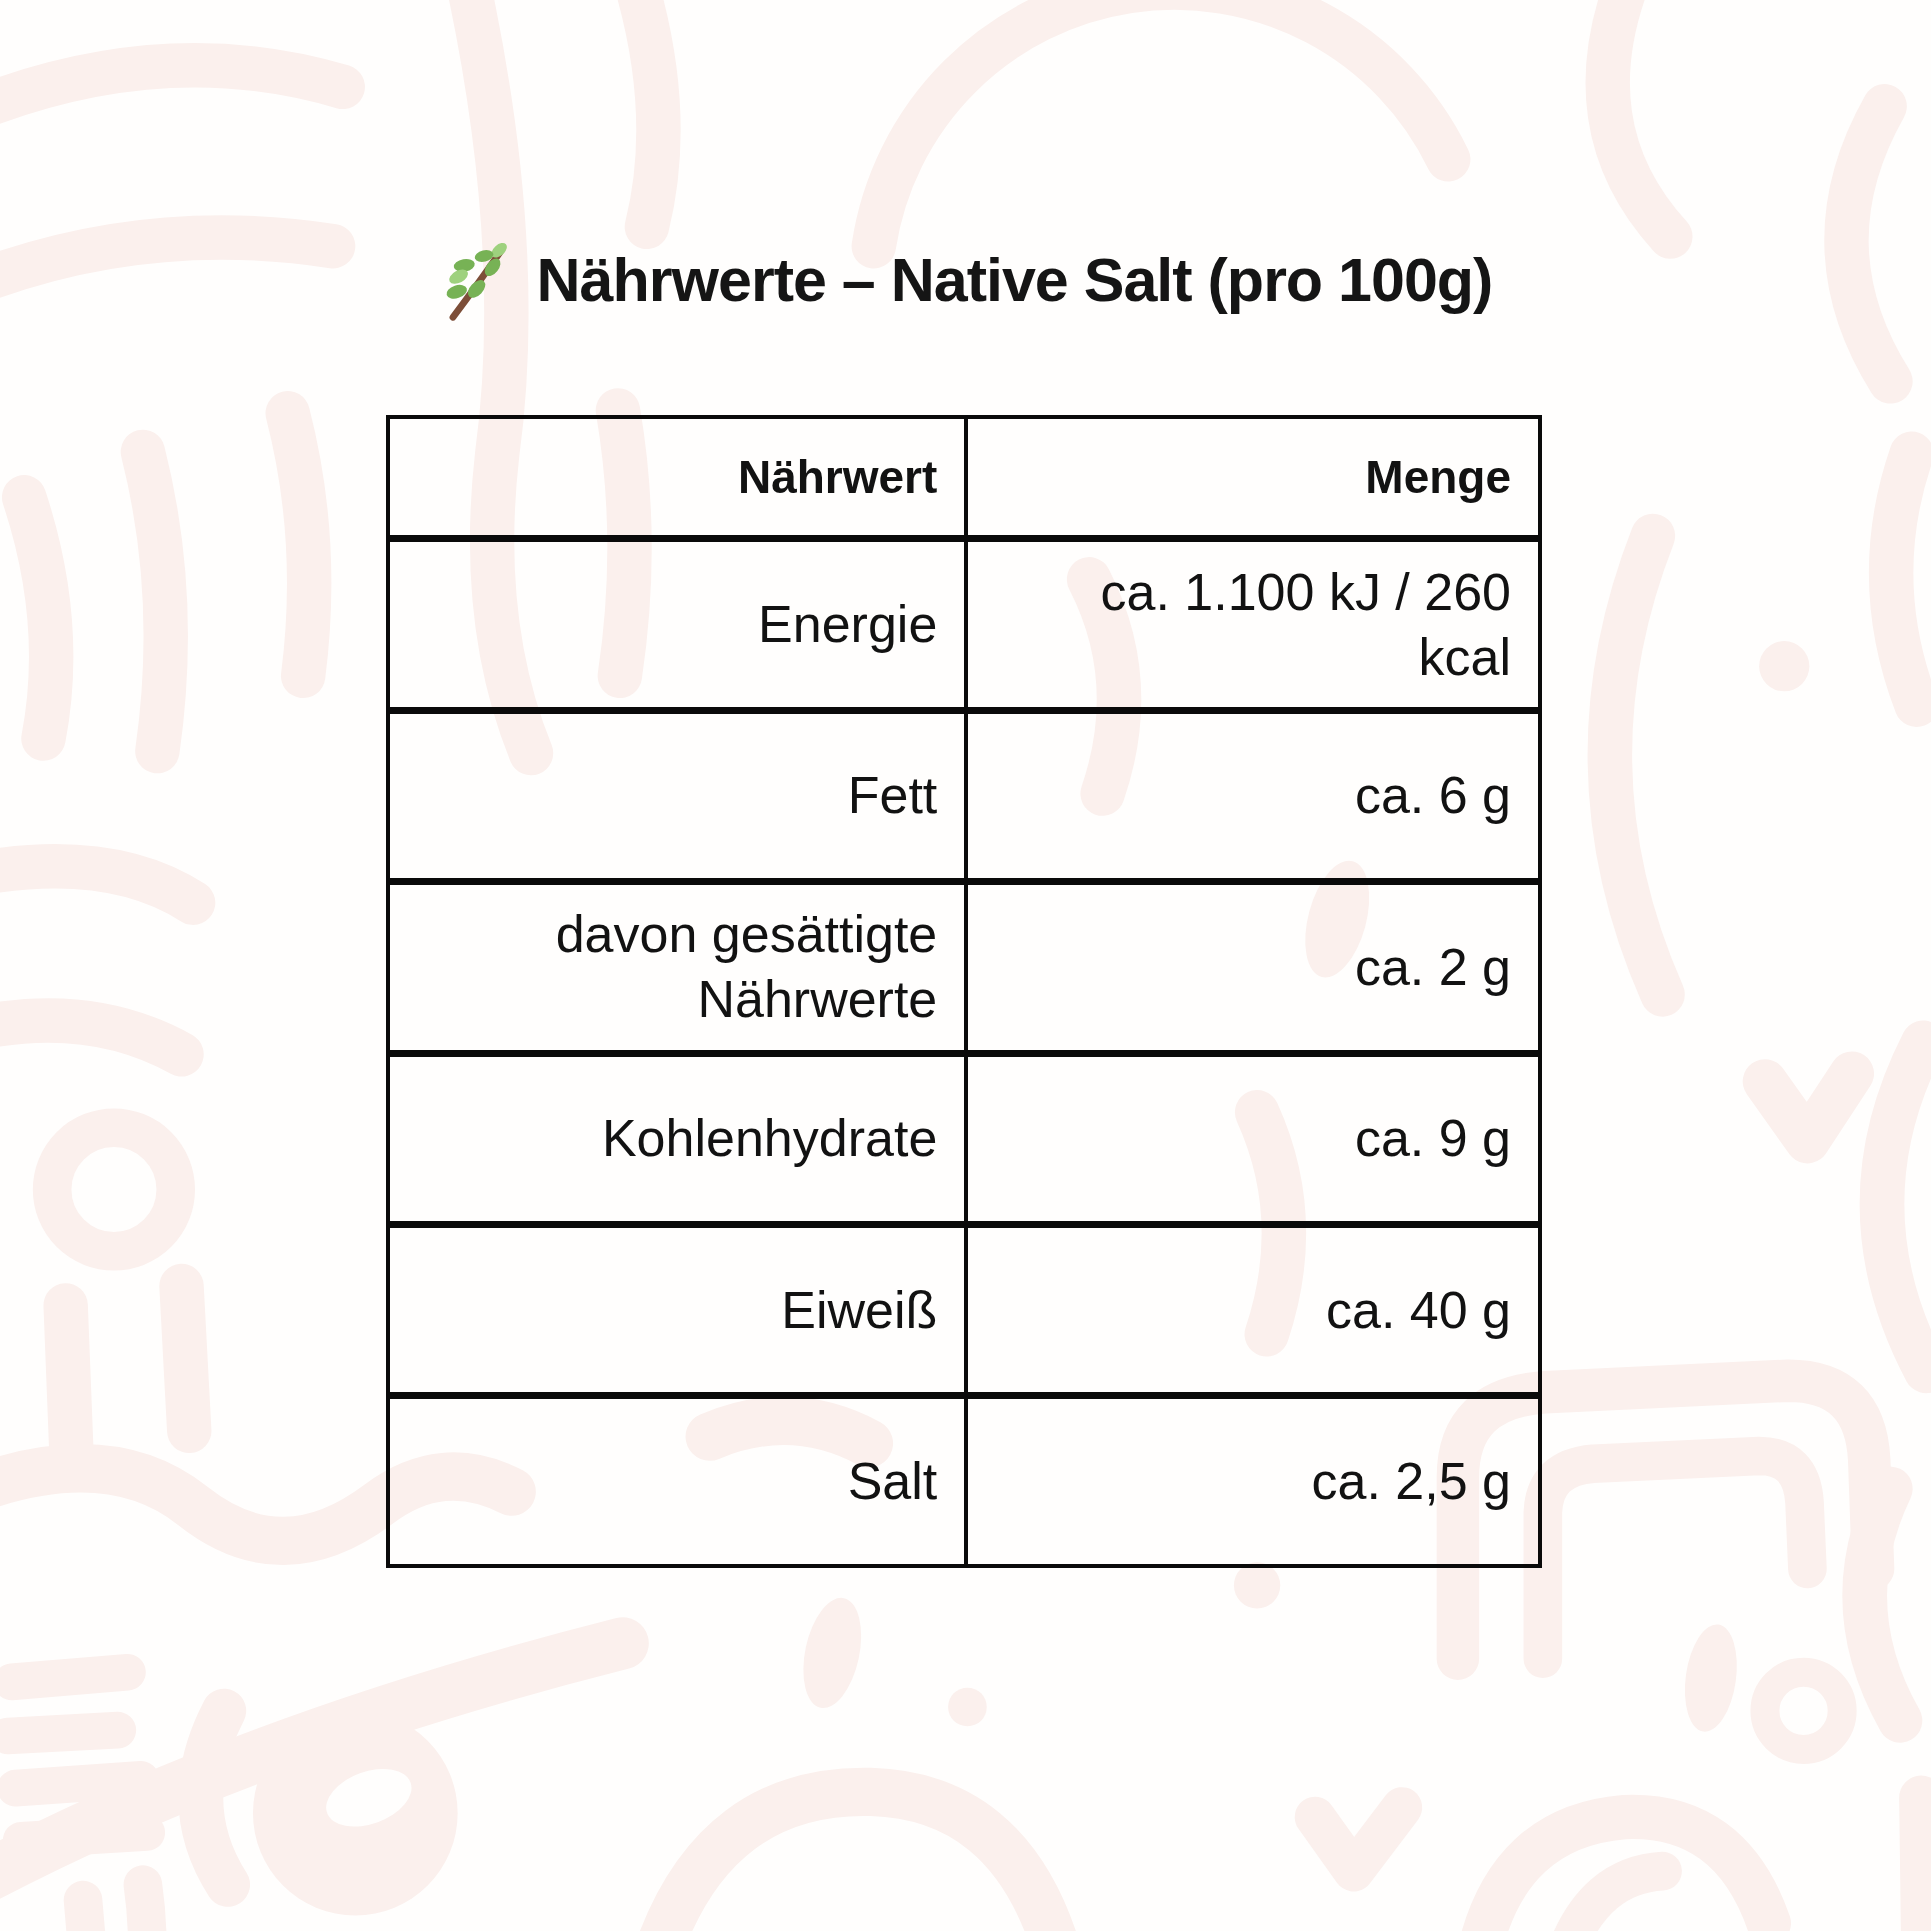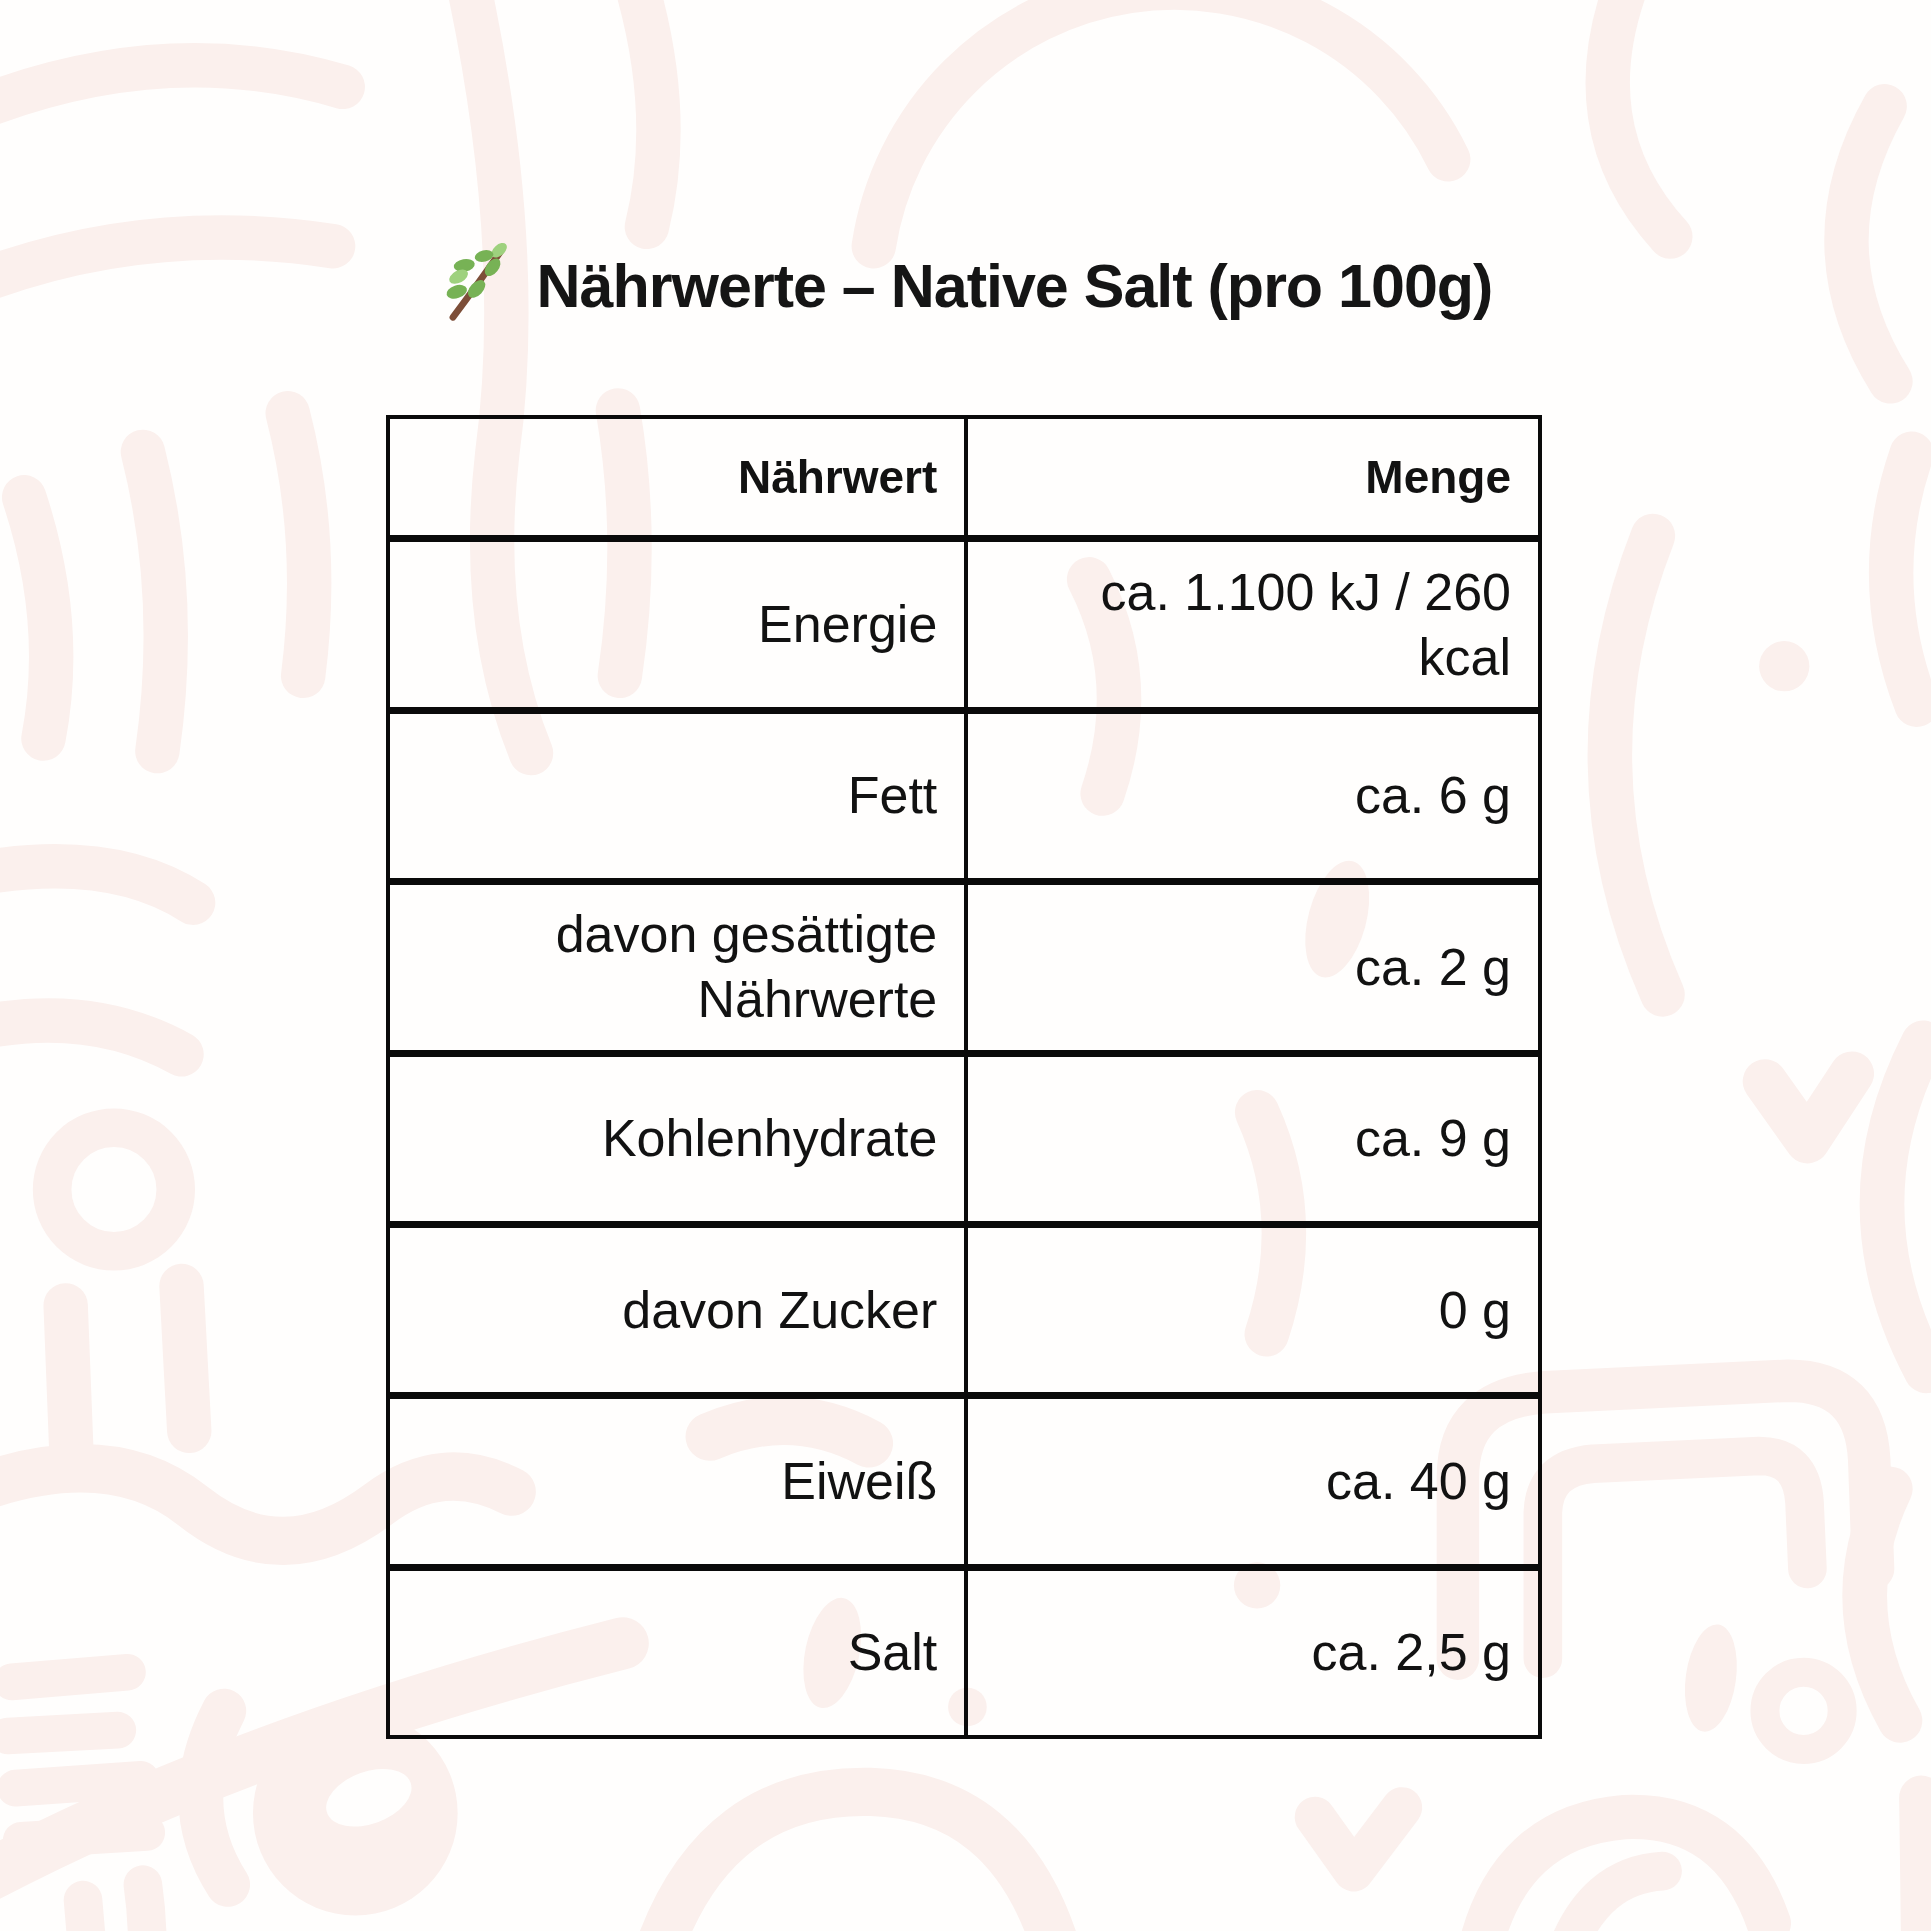--- a/index.html
+++ b/index.html
@@ -14,21 +14,21 @@
   .bg{
     position:absolute; inset:0; width:1931px; height:1931px;
     z-index:0;
   }
   .bg path, .bg circle.ring{ fill:none; stroke:#fbf0ed; stroke-linecap:round; stroke-linejoin:round; }
   .bg .fill{ fill:#fbf0ed; stroke:none; }
   .bg .hole{ fill:#fffefd; stroke:none; }
 
   .title-row{
     position:absolute; top:238px; left:0; width:1931px;
-    display:flex; justify-content:center; align-items:flex-end; gap:21px;
+    display:flex; justify-content:center; align-items:center; gap:21px;
     z-index:2;
   }
   .title-row h1{
     margin:0;
     font-size:61px; font-weight:700; letter-spacing:-1px;
     color:#151515; white-space:nowrap;
   }
   .herb{ width:77px; height:83px; flex:0 0 auto; transform:translateY(1.9px); }
 
   table.nutri{
@@ -152,24 +152,20 @@
     </tr>
     <tr>
       <td>davon gesättigte Nährwerte</td>
       <td>ca. 2 g</td>
     </tr>
     <tr>
       <td>Kohlenhydrate</td>
       <td>ca. 9 g</td>
     </tr>
     <tr>
-      <td>davon Zucker</td>
-      <td>0 g</td>
-    </tr>
-    <tr>
       <td>Eiweiß</td>
       <td>ca. 40 g</td>
     </tr>
     <tr>
       <td>Salt</td>
       <td>ca. 2,5 g</td>
     </tr>
   </tbody>
 </table>
 

